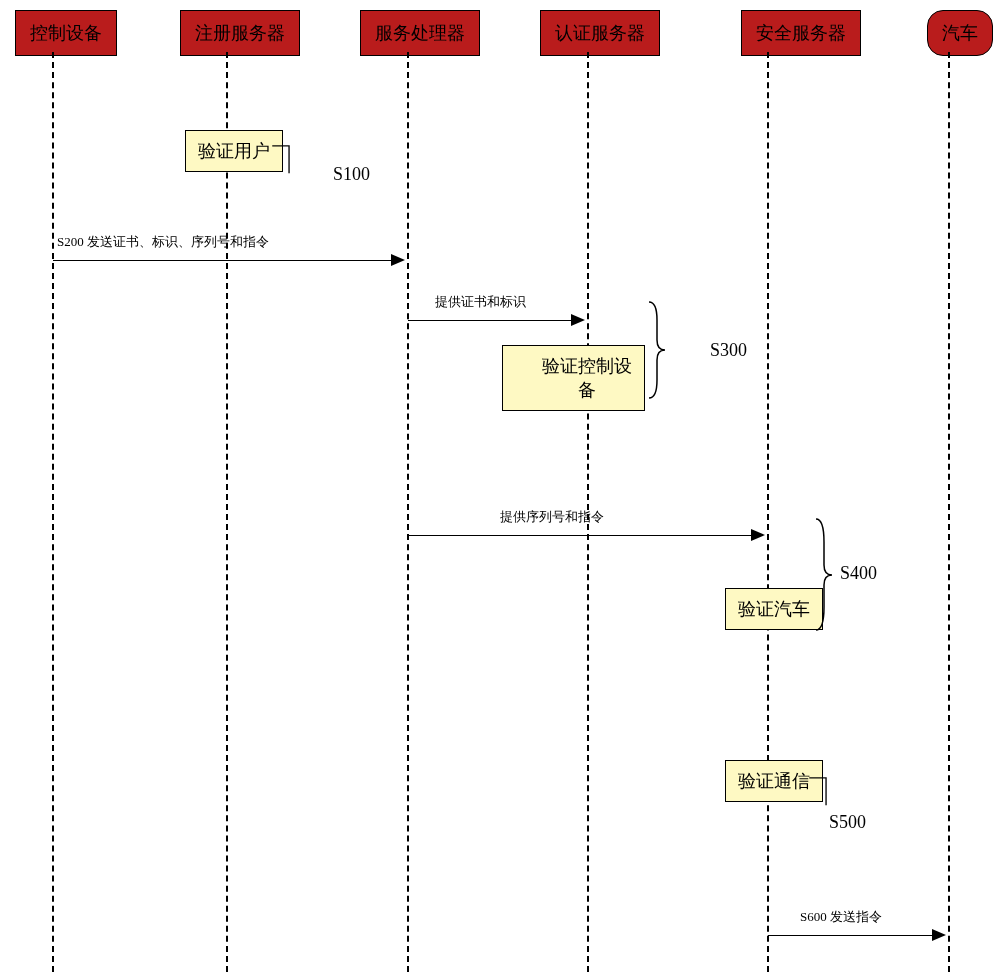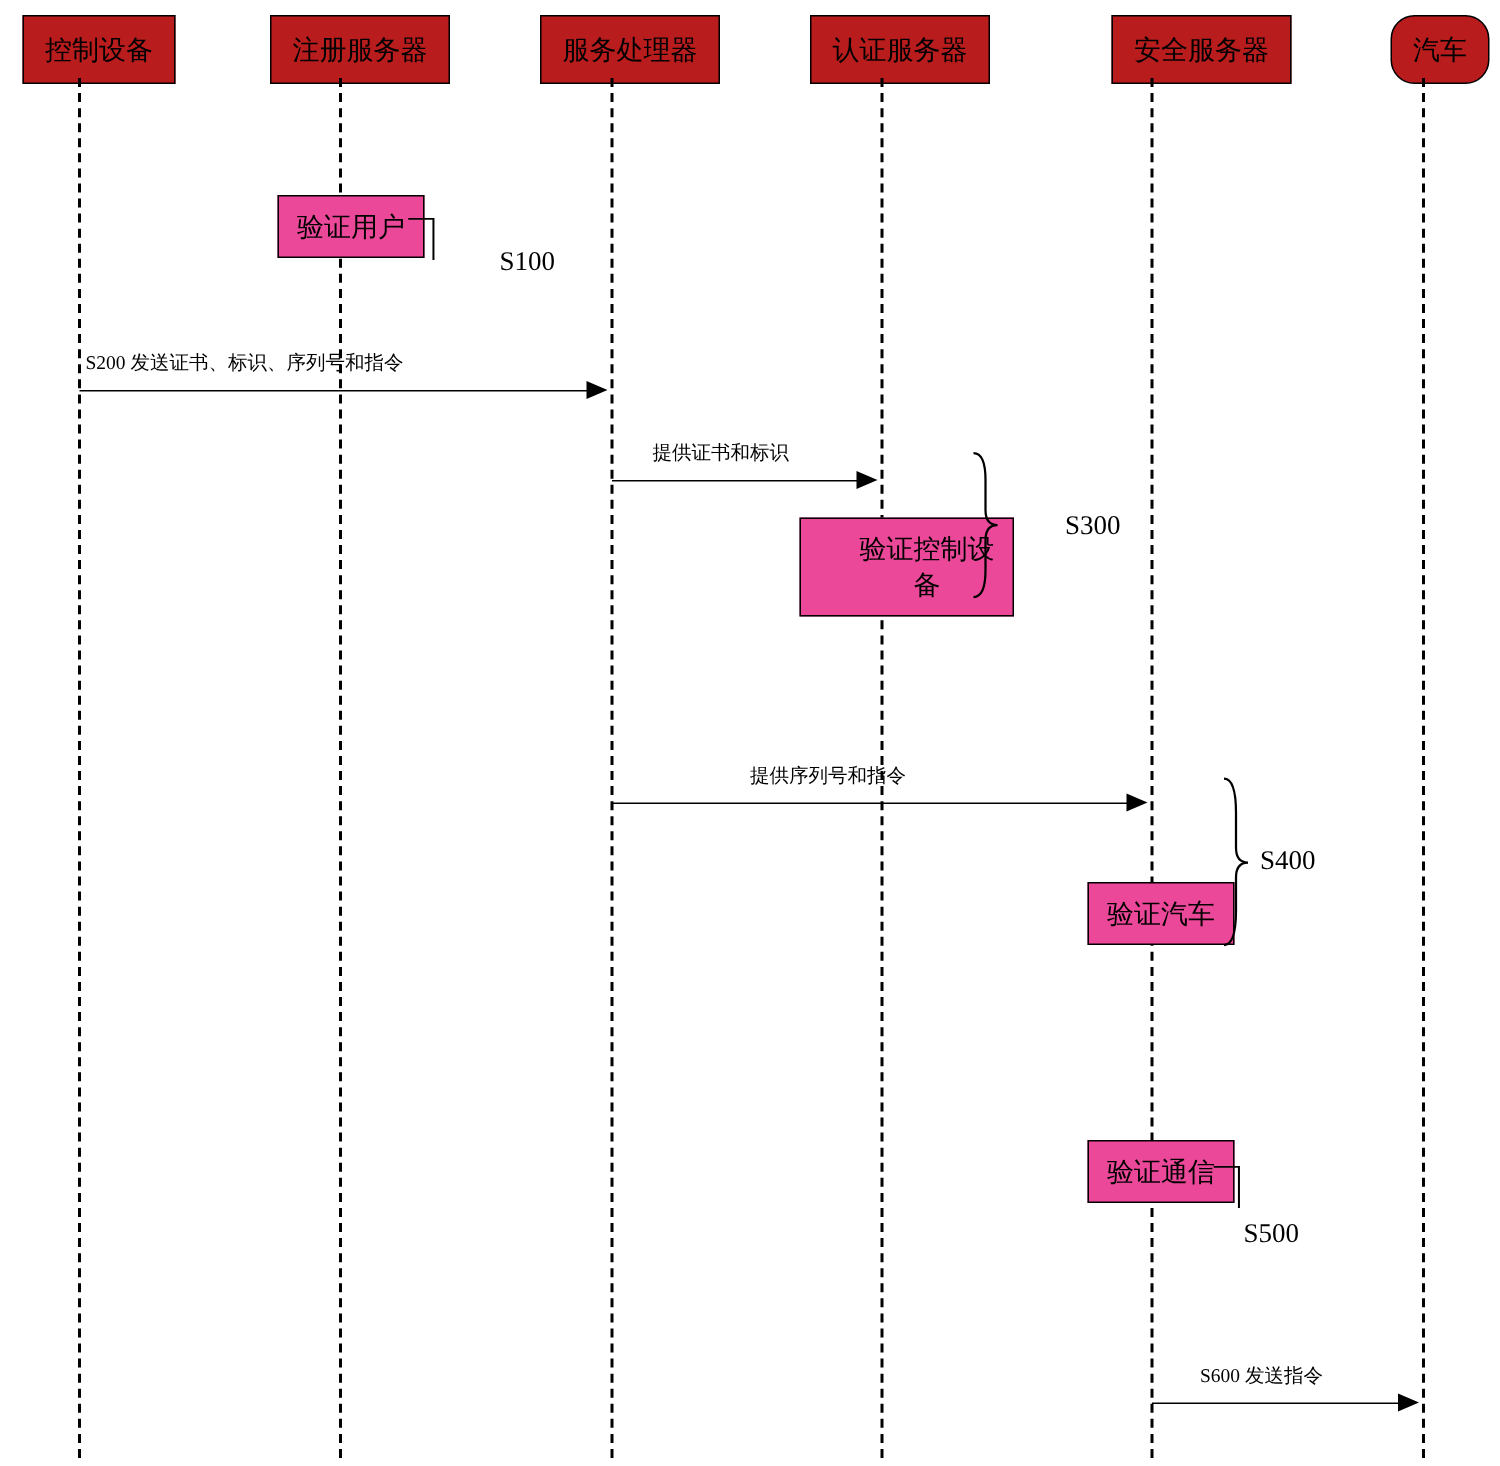--- a/index.html
+++ b/index.html
@@ -26,21 +26,21 @@
     }
     .lifeline {
       position: absolute;
       border-left: 2px dashed #000;
       top: 52px;
       height: 920px;
     }
     .action-box {
       position: absolute;
       border: 1.5px solid #000;
-      background: #ec4899;
+      background: #fef9c3;
       padding: 8px 12px;
       text-align: center;
       z-index: 2;
     }
     .msg-label {
       position: absolute;
       background: transparent;
       white-space: nowrap;
       font-size: 13px;
       z-index: 3;
@@ -97,21 +97,21 @@
 <div class="tilde" style="left: 275px; top: 145px;">⏋</div>
 <div class="step-label" style="left: 292px; top: 164px; margin-left: 41px;">S100</div>
 
 <div class="msg-label" style="left: 57px; top: 233px;">S200 发送证书、标识、序列号和指令</div>
 <div class="arrow-line" style="left: 53px; top: 260px; width: 340px;"></div>
 <div class="arrow-head" style="left: 391px; top: 254px;"></div>
 
 <div class="msg-label" style="left: 435px; top: 293px;">提供证书和标识</div>
 <div class="arrow-line" style="left: 408px; top: 320px; width: 165px;"></div>
 <div class="arrow-head" style="left: 571px; top: 314px;"></div>
-<div class="action-box" style="left: 533px; top: 345px; white-space: pre-line; padding-left: 39px;">验证控制设
+<div class="action-box" style="left: 502px; top: 345px; white-space: pre-line; padding-left: 39px;">验证控制设
 备</div>
 
 <svg class="brace" style="left: 647px; top: 300px; height: 100px;" viewBox="0 0 20 100">
   <path d="M 2 2 Q 10 2 10 20 L 10 40 Q 10 50 18 50 Q 10 50 10 60 L 10 80 Q 10 98 2 98" stroke="#000" stroke-width="1.5" fill="none"></path>
 </svg>
 <div class="step-label" style="left: 710px; top: 340px;">S300</div>
 
 <div class="msg-label" style="left: 500px; top: 508px;">提供序列号和指令</div>
 <div class="arrow-line" style="left: 408px; top: 535px; width: 345px;"></div>
 <div class="arrow-head" style="left: 751px; top: 529px;"></div>

